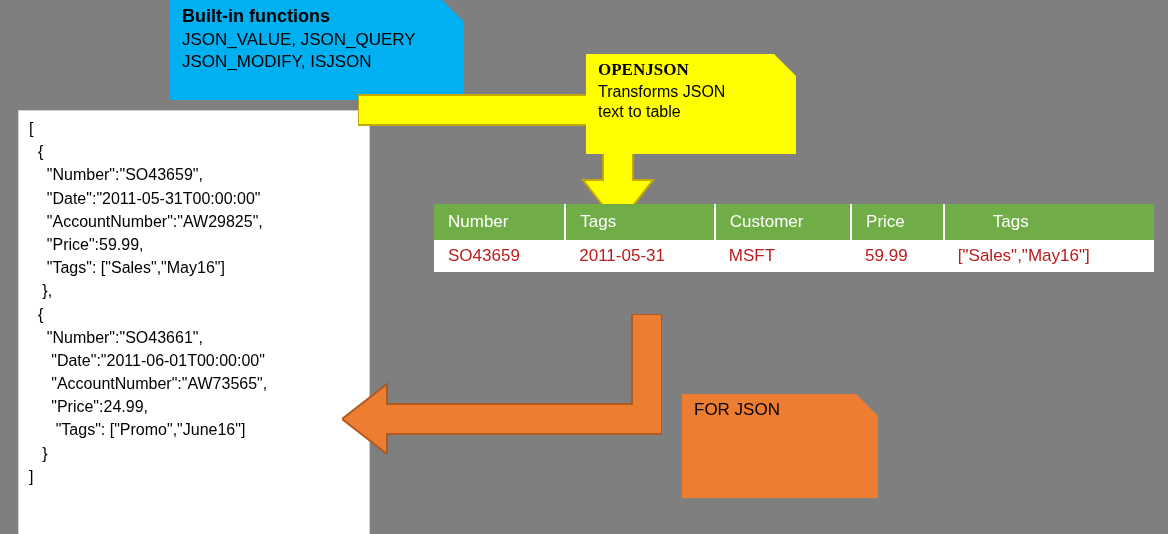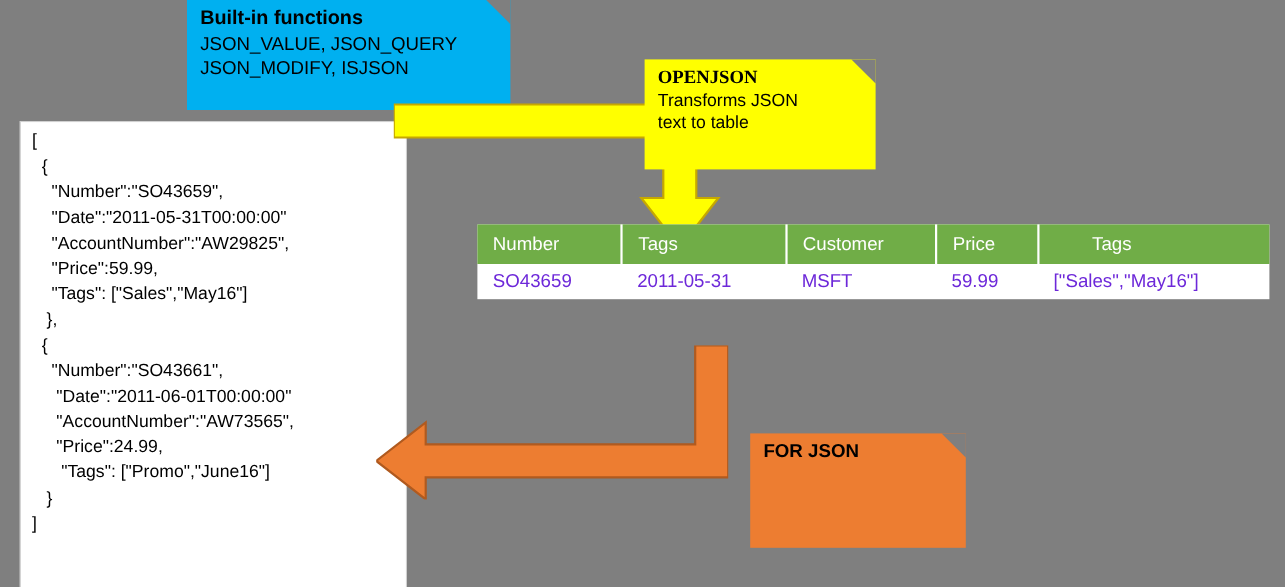--- a/index.html
+++ b/index.html
@@ -90,21 +90,21 @@
   }
   .callout-orange::after {
     content: "";
     position: absolute;
     right: 0;
     top: 0;
     border-style: solid;
     border-width: 0 22px 22px 0;
     border-color: transparent #7f7f7f transparent transparent;
   }
-  .callout-orange .title { font-weight: 700; font-size: 17px; }
+  .callout-orange .title { font-weight: 400; font-size: 17px; }
   .callout-orange .body  { font-size: 16px; line-height: 1.25; margin-top: 4px; }
 
   
   .data-table {
     position: absolute;
     left: 434px;
     top: 204px;
     width: 720px;
     border-collapse: collapse;
     background: #ffffff;
@@ -114,21 +114,21 @@
     background: #70ad47;
     color: #ffffff;
     font-weight: 400;
     text-align: left;
     padding: 8px 14px;
     border-right: 2px solid #ffffff;
   }
   .data-table th:last-child { border-right: none; padding-left: 48px; }
   .data-table td {
     padding: 6px 14px;
-    color: #6d28d9;
+    color: #b91c1c;
   }
   .data-table tbody tr:nth-child(even) td { background: #f5f5f5; }
 
   
   .arrow-yellow {
     position: absolute;
     left: 358px;
     top: 80px;
   }
   .arrow-orange {

